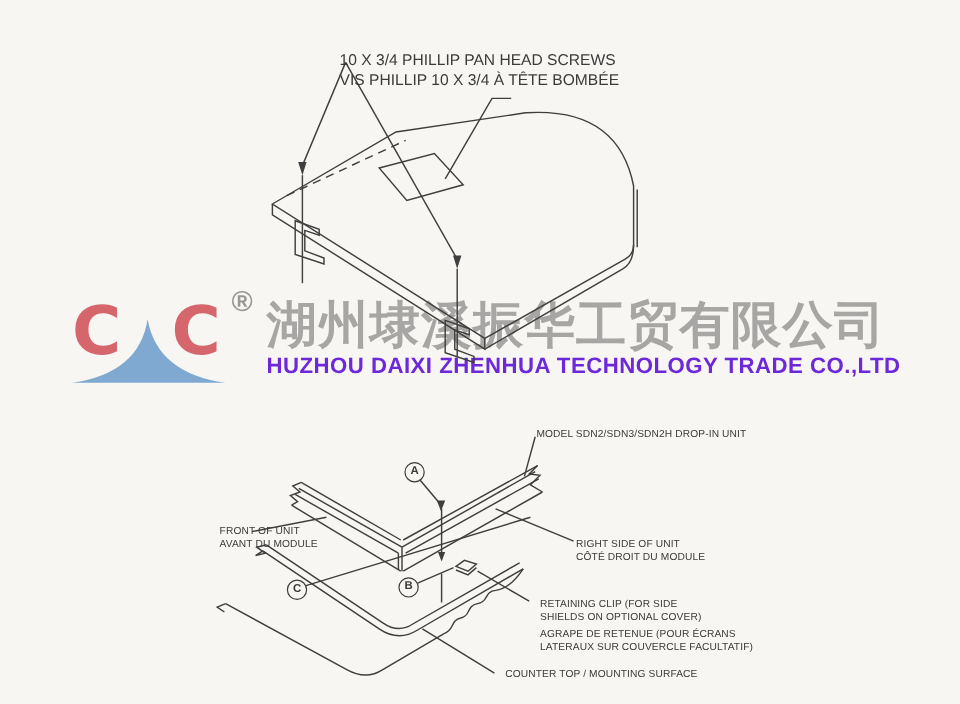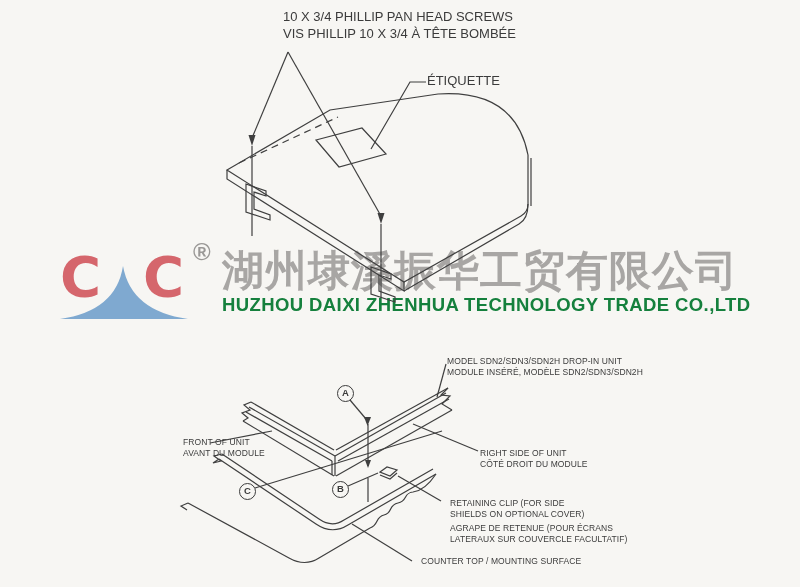--- a/index.html
+++ b/index.html
@@ -7,21 +7,21 @@
     position:relative;
     width:800px;height:587px;
     background:#f7f6f3;
     font-family:"Liberation Sans", sans-serif;
     overflow:hidden;
   }
   svg{position:absolute;left:0;top:0;}
   .linework{z-index:2;}
   .wm{z-index:1;}
   .lbl{position:absolute;color:#3b3b3b;z-index:3;white-space:nowrap;}
-  .lbl-lg{font-size:13px;line-height:17px;}
+  .lbl-lg{font-size:13px;line-height:17px;margin-top:33px;}
   .lbl-md{font-size:13px;line-height:15px;}
   .lbl-sm{font-size:8.5px;line-height:10.5px;letter-spacing:0.1px;}
   .callout{
     position:absolute;z-index:3;
     width:17px;height:17px;box-sizing:border-box;
     border:1.2px solid #3b3b3b;border-radius:50%;
     font-size:9.5px;font-weight:bold;line-height:14.5px;
     text-align:center;color:#3b3b3b;background:transparent;
   }
   .wm-letter{
@@ -36,21 +36,21 @@
   }
   .wm-cn{
     position:absolute;z-index:1;
     font-size:42px;font-weight:bold;letter-spacing:1px;
     color:#a8a6a4;
     font-family:sans-serif;
   }
   .wm-en{
     position:absolute;z-index:1;
     font-size:18.5px;font-weight:bold;letter-spacing:0.4px;
-    color:#15803d;
+    color:#6d28d9;
   }
 </style>
 </head>
 <body>
 
 <div class="page">
 
   <div>
     <svg class="wm" width="800" height="587" viewBox="0 0 800 587">
       <path d="M 60 319 Q 116 311 123 266 Q 131 311 188 319 Z" fill="#7fa9d0"></path>
@@ -123,26 +123,24 @@
       <path d="M 412 561 L 352 524"></path>
     </g>
   </svg>
 
   <div class="lbl lbl-lg" style="left:283px;top:8px;">
     <div>10 X 3/4 PHILLIP PAN HEAD SCREWS</div>
     <div>VIS PHILLIP 10 X 3/4 À TÊTE BOMBÉE</div>
   </div>
 
   <div class="lbl lbl-md" style="left:427px;top:73px;">
-    <div>ÉTIQUETTE</div>
   </div>
 
   <div class="lbl lbl-sm" style="left:447px;top:356px;">
     <div>MODEL SDN2/SDN3/SDN2H DROP-IN UNIT</div>
-    <div>MODULE INSÉRÉ, MODÈLE SDN2/SDN3/SDN2H</div>
   </div>
 
   <div class="lbl lbl-sm" style="left:136px;top:437px;margin-left:47px;">
     <div>FRONT OF UNIT</div>
     <div>AVANT DU MODULE</div>
   </div>
 
   <div class="lbl lbl-sm" style="left:450px;top:498px;">
     <div>RETAINING CLIP (FOR SIDE</div>
     <div>SHIELDS ON OPTIONAL COVER)</div>

